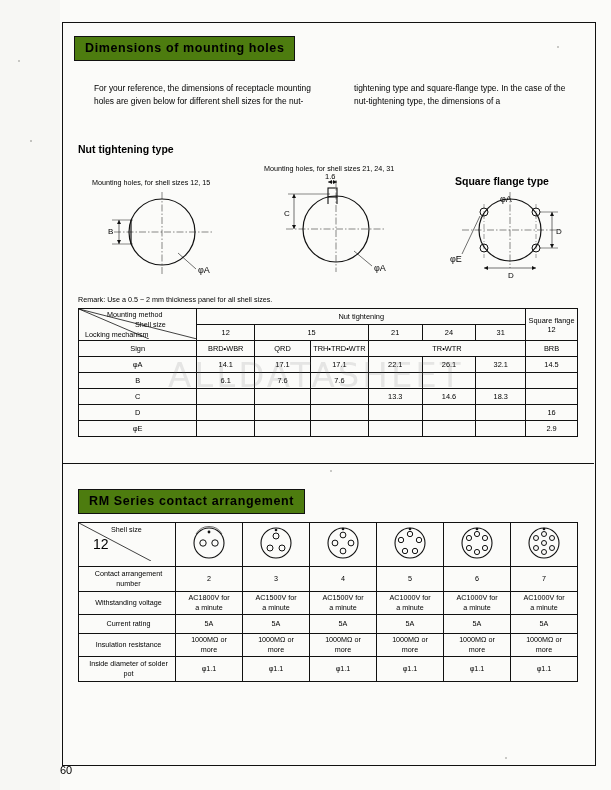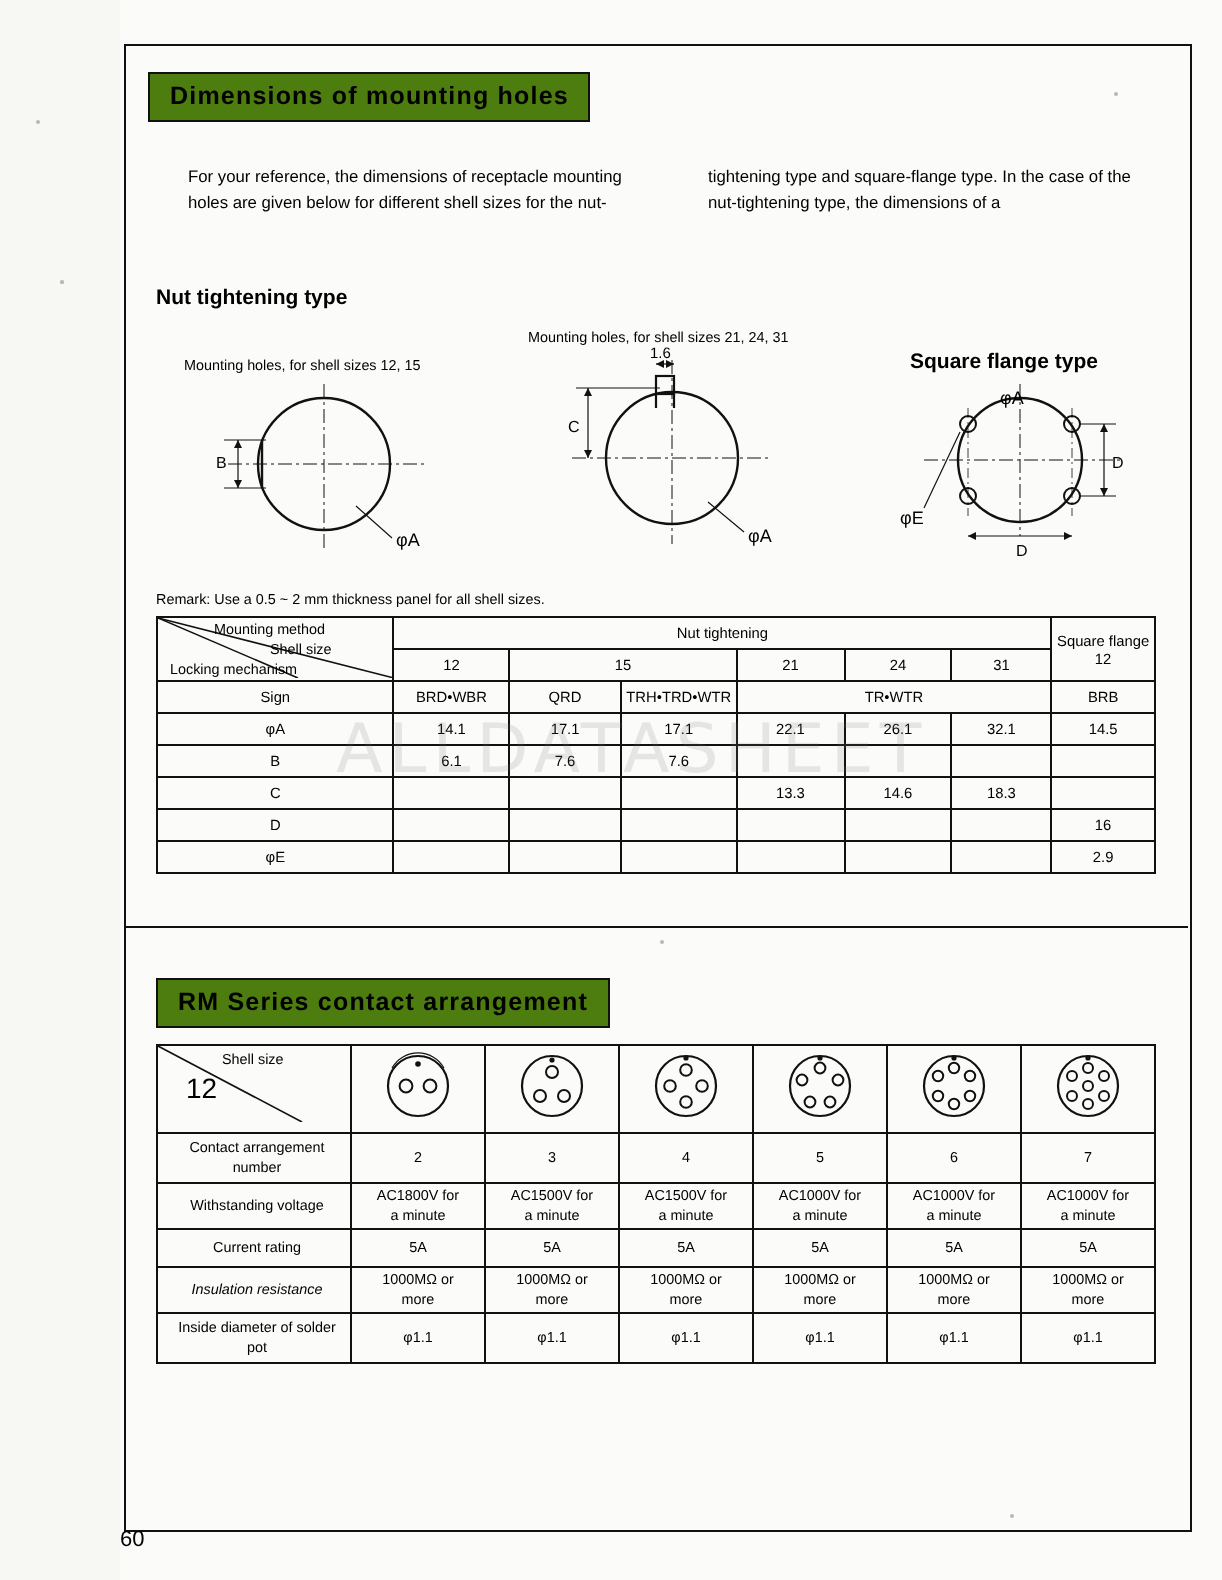--- a/index.html
+++ b/index.html
@@ -497,21 +497,21 @@
       <tr>
         <td class="rowlabel" style="height:16px;">Current rating</td>
         <td>5A</td>
         <td>5A</td>
         <td>5A</td>
         <td>5A</td>
         <td>5A</td>
         <td>5A</td>
       </tr>
       <tr>
-        <td class="rowlabel" style="height:20px;font-style:italic;">Insulation resistance</td>
+        <td class="rowlabel" style="height:20px;">Insulation resistance</td>
         <td class="wv"><span style="white-space:pre-line">1000MΩ or
 more</span></td>
         <td class="wv"><span style="white-space:pre-line">1000MΩ or
 more</span></td>
         <td class="wv"><span style="white-space:pre-line">1000MΩ or
 more</span></td>
         <td class="wv"><span style="white-space:pre-line">1000MΩ or
 more</span></td>
         <td class="wv"><span style="white-space:pre-line">1000MΩ or
 more</span></td>

